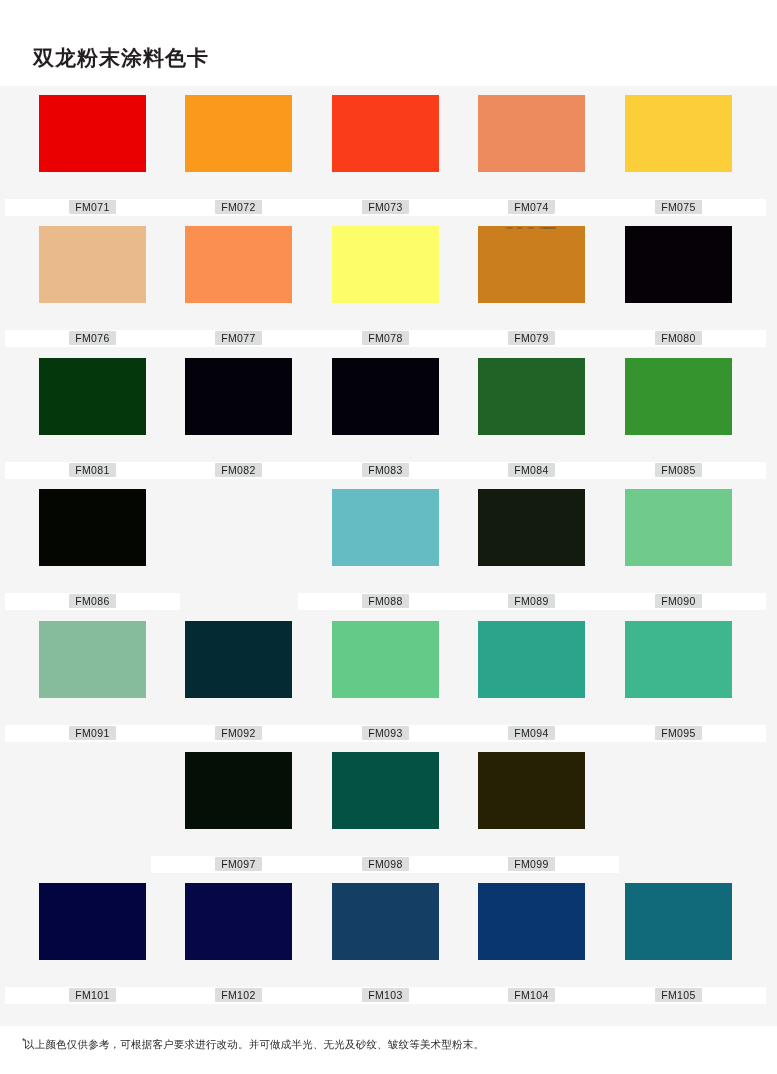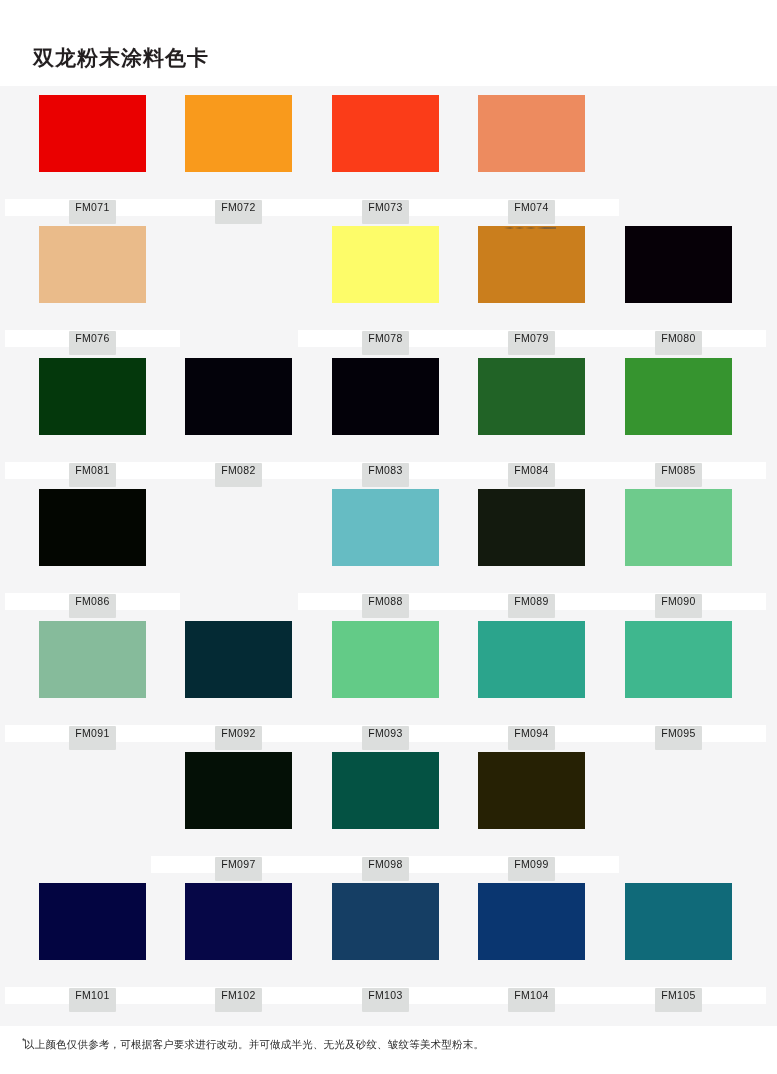--- a/index.html
+++ b/index.html
@@ -109,21 +109,21 @@
     height: 15px;
     line-height: 15px;
     text-align: center;
     font-size: 10.5px;
     color: #1b1b1b;
     letter-spacing: 0.4px;
     font-family: "Liberation Sans", "DejaVu Sans", sans-serif;
   }
   .code span {
     background: #dcdedd;
-    padding: 1px 6px 11px 6px;
+    padding: 1px 6px 1px 6px;
     border-radius: 1px;
   }
 
   
   .artifact {
     position: absolute;
     left: 26px;
     top: 1px;
     width: 52px;
     height: 2px;
@@ -190,26 +190,36 @@
         <div class="cell c2">
           <div class="chip" title="#fb3c18" style="background: rgb(251, 60, 24);"></div>
           <div class="label-strip"></div>
           <div class="code"><span>FM073</span></div>
         </div>
         <div class="cell c3">
           <div class="chip" title="#ed8b5f" style="background: rgb(237, 139, 95);"></div>
           <div class="label-strip"></div>
           <div class="code"><span>FM074</span></div>
         </div>
+        <div class="cell c4">
+          <div class="chip" title="#fbce3a" style="background: rgb(251, 206, 58);"></div>
+          <div class="label-strip"></div>
+          <div class="code"><span>FM075</span></div>
+        </div>
       </div>
       <div class="row">
         <div class="cell c0">
           <div class="chip" title="#eabb8a" style="background: rgb(234, 187, 138);"></div>
           <div class="label-strip"></div>
           <div class="code"><span>FM076</span></div>
+        </div>
+        <div class="cell c1">
+          <div class="chip" title="#fb8f4f" style="background: rgb(251, 143, 79);"></div>
+          <div class="label-strip"></div>
+          <div class="code"><span>FM077</span></div>
         </div>
         <div class="cell c2">
           <div class="chip" title="#fdfc69" style="background: rgb(253, 252, 105);"></div>
           <div class="label-strip"></div>
           <div class="code"><span>FM078</span></div>
         </div>
         <div class="cell c3">
           <div class="chip" title="#ca7e1d" style="background: rgb(202, 126, 29);">
             <div class="artifact"></div>
           </div>

